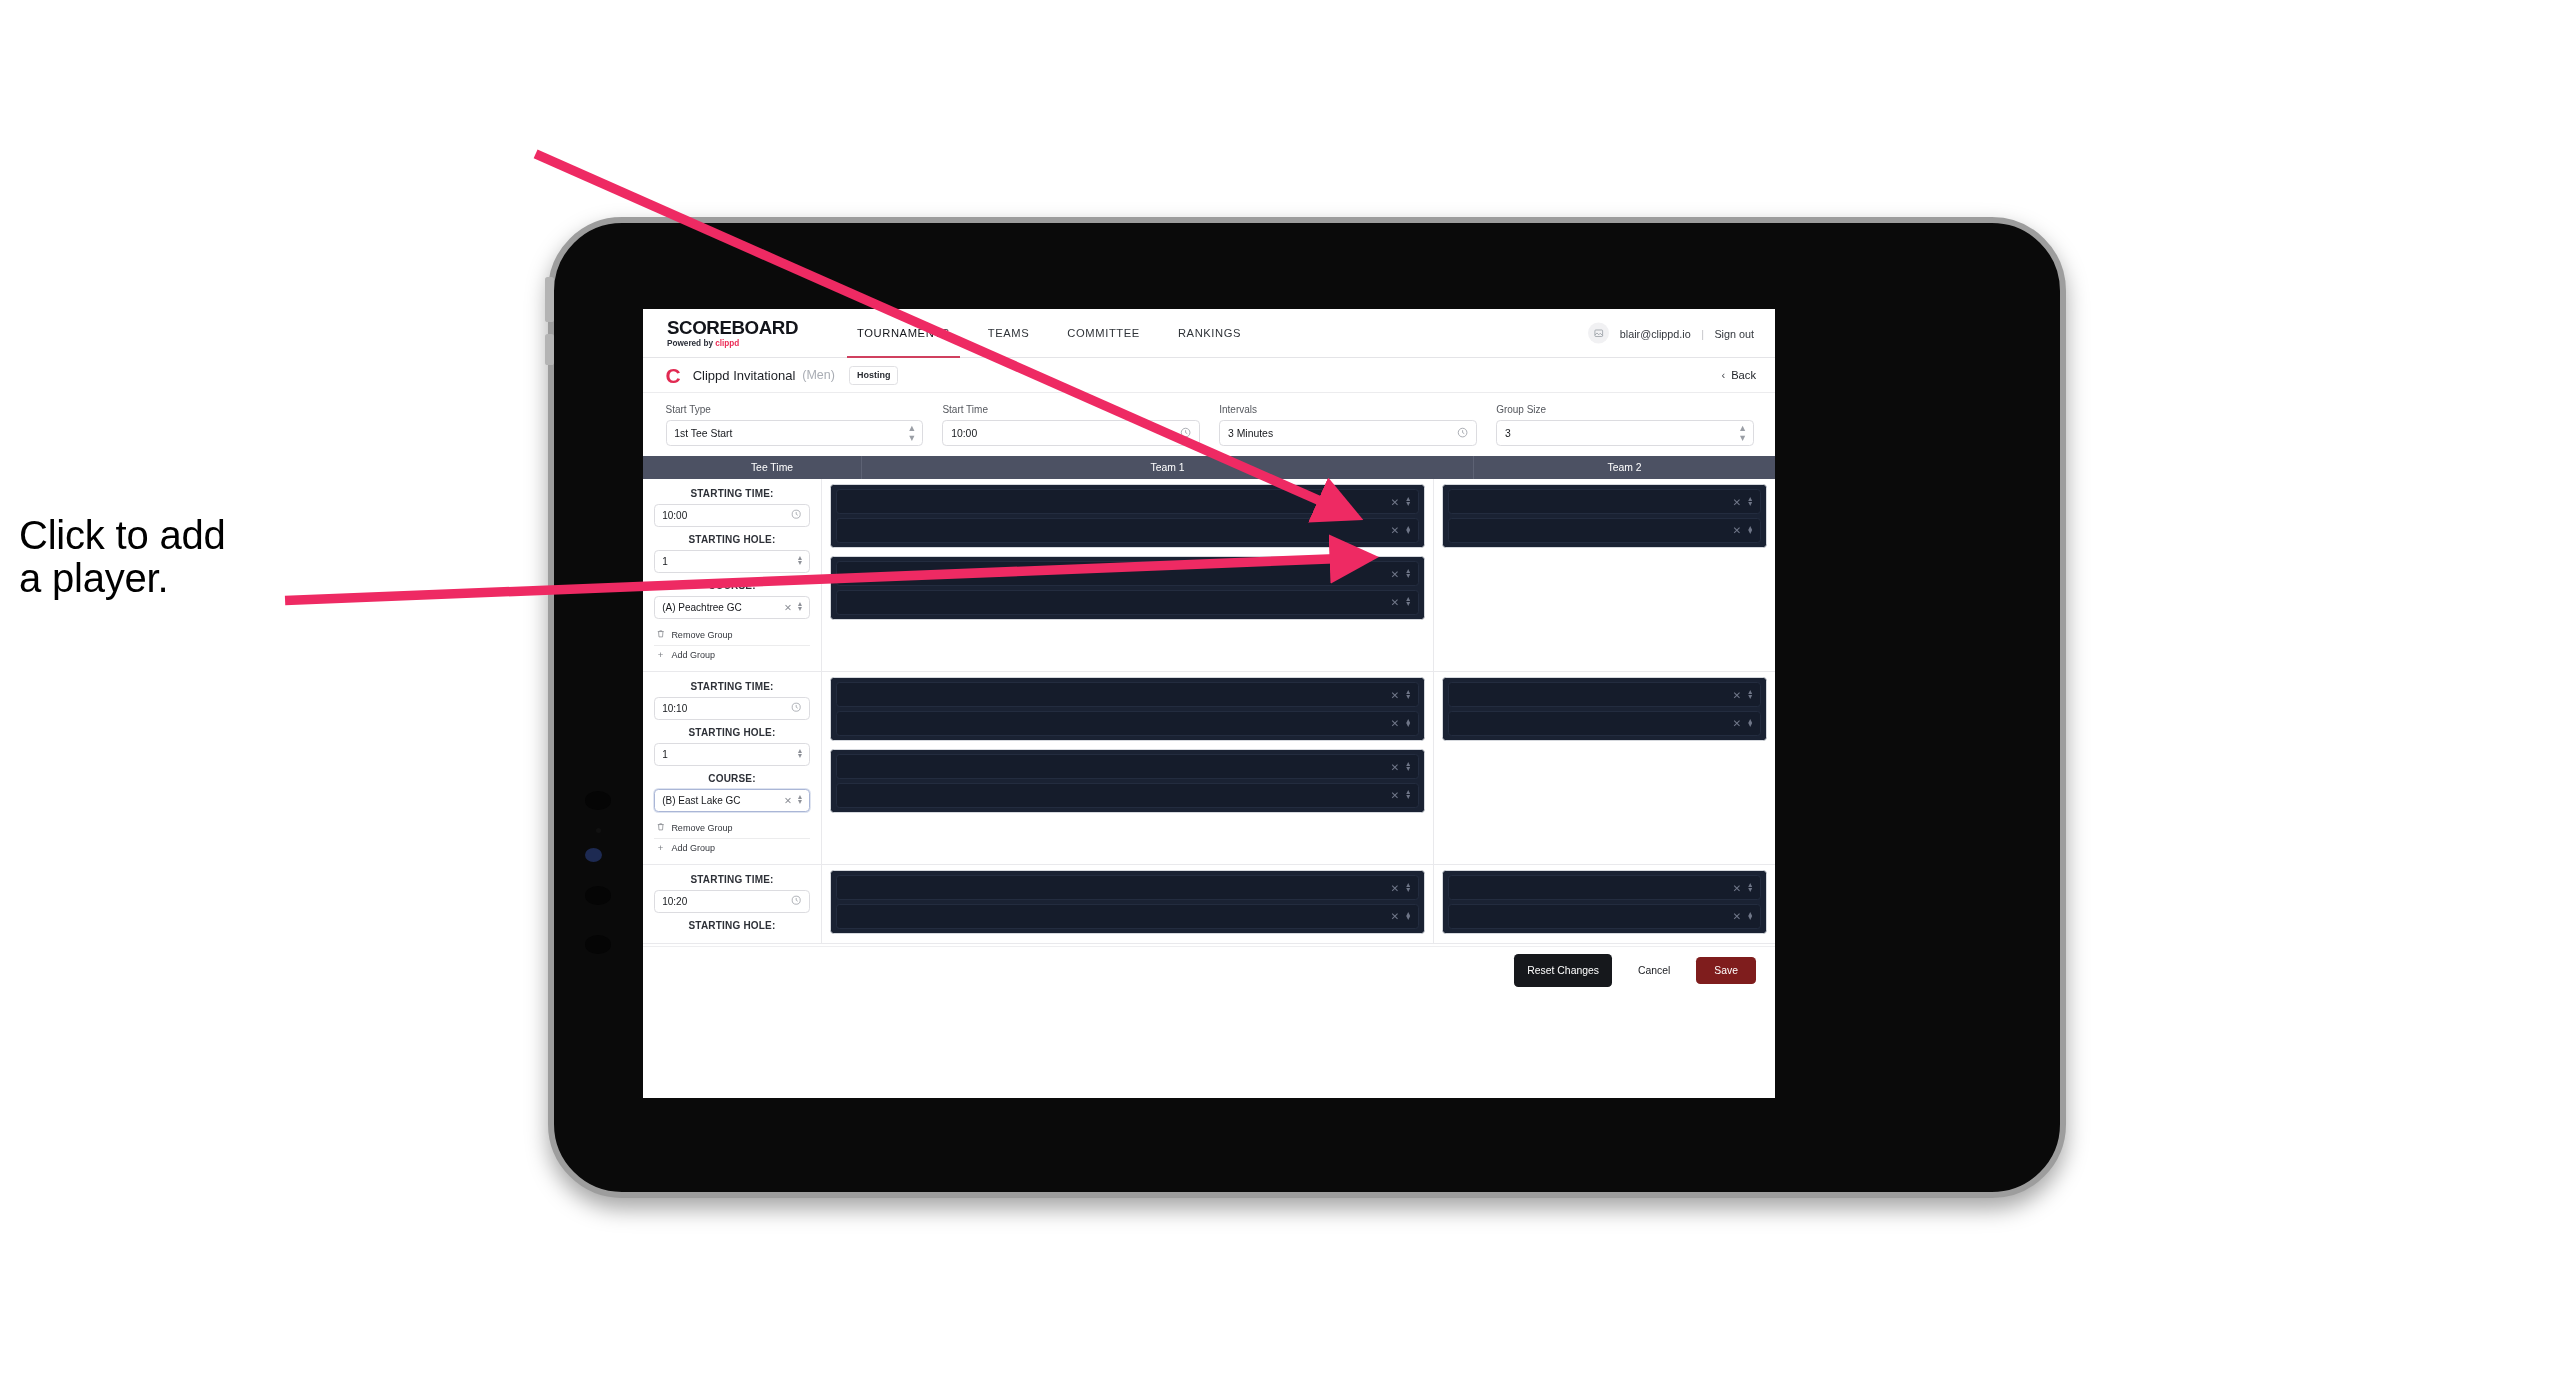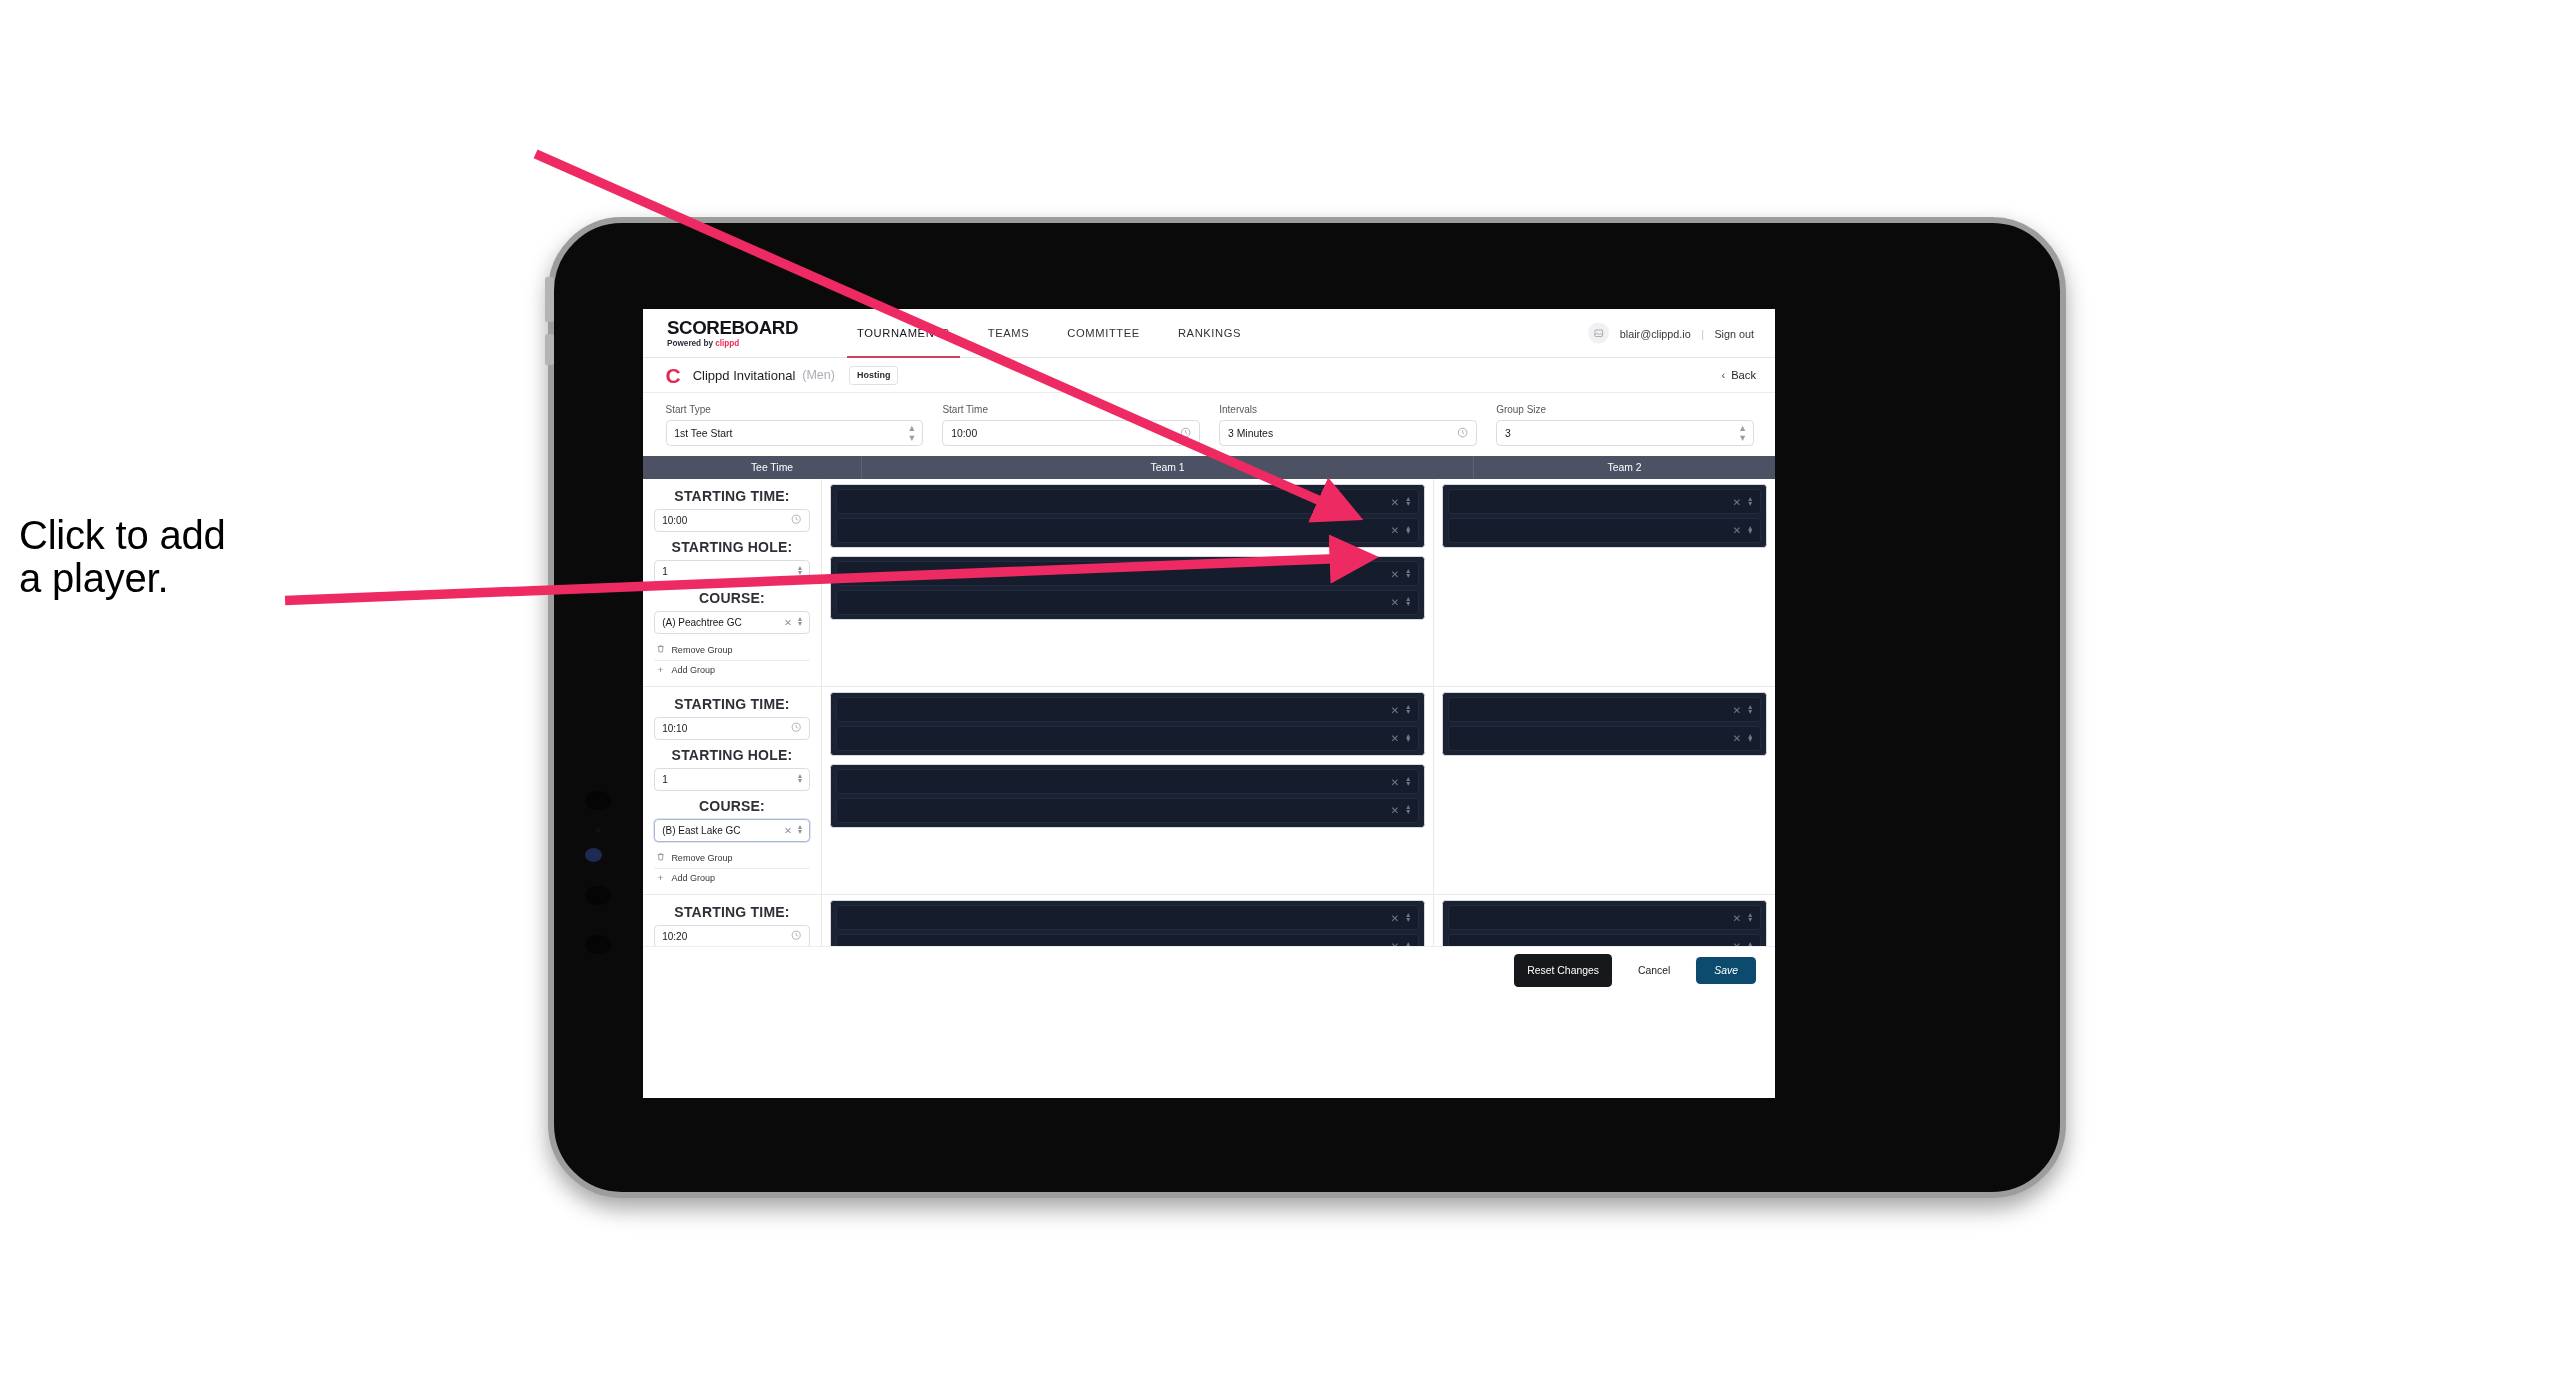--- a/index.html
+++ b/index.html
@@ -148,21 +148,21 @@
 
   
   #tbody { height: 467px; overflow: hidden; background:#fff; position: relative; }
   .grow { display: flex; border-bottom: 0.9px solid #e9e9ec; align-items: stretch; }
 
   .cell-tee {
     width: 179px; flex: none; border-right: 0.9px solid #e9e9ec;
     padding: 7.8px 11.2px 7px 11.2px; display:flex; flex-direction:column; gap:0;
   }
   .tee-label {
-    font-size: 14px; font-weight: 700; color: #2d3037; letter-spacing:0.2px;
+    font-size: 10px; font-weight: 700; color: #2d3037; letter-spacing:0.2px;
     text-align: center; margin-bottom: 4.3px; margin-top: 1.7px;
   }
   .tee-ctl {
     height: 23px; border: 0.9px solid #dcdce0; border-radius: 4.3px; background:#fff;
     display:flex; align-items:center; padding: 0 7px; font-size: 10px; color:#16181c;
     margin-bottom: 6px;
   }
   .tee-ctl.focused { border-color: #aab6d6; box-shadow: 0 0 0 0.9px #dde3f0; }
   .tee-ctl .val { flex: 1; }
   .grp-link {
@@ -192,21 +192,21 @@
 
   
   #footer {
     height: 48px; display:flex; align-items:center; justify-content:flex-end;
     gap: 14px; padding-right: 19px; background:#fff; border-top: 0.9px solid #eeeef0;
   }
   .btn { border-radius: 4.3px; font-size: 10.4px; cursor: pointer; border: none;
          font-family: "Liberation Sans", sans-serif; }
   #btn-reset { background: #16181c; color:#fff; padding: 11px 13px; font-weight:500; }
   #btn-cancel { background: transparent; color:#1a1c21; padding: 7.8px 12px; }
-  #btn-save { background: #0c4a6e; color:#fff; padding: 7.8px 18px; font-weight:500;font-style:italic; }
+  #btn-save { background: #7f1d1d; color:#fff; padding: 7.8px 18px; font-weight:500; }
 </style>
 </head>
 <body>
 
 <div id="stage">
 
   <div class="annot" id="annot-player">Click to add
 a player.</div>
 
   <div id="tablet">

